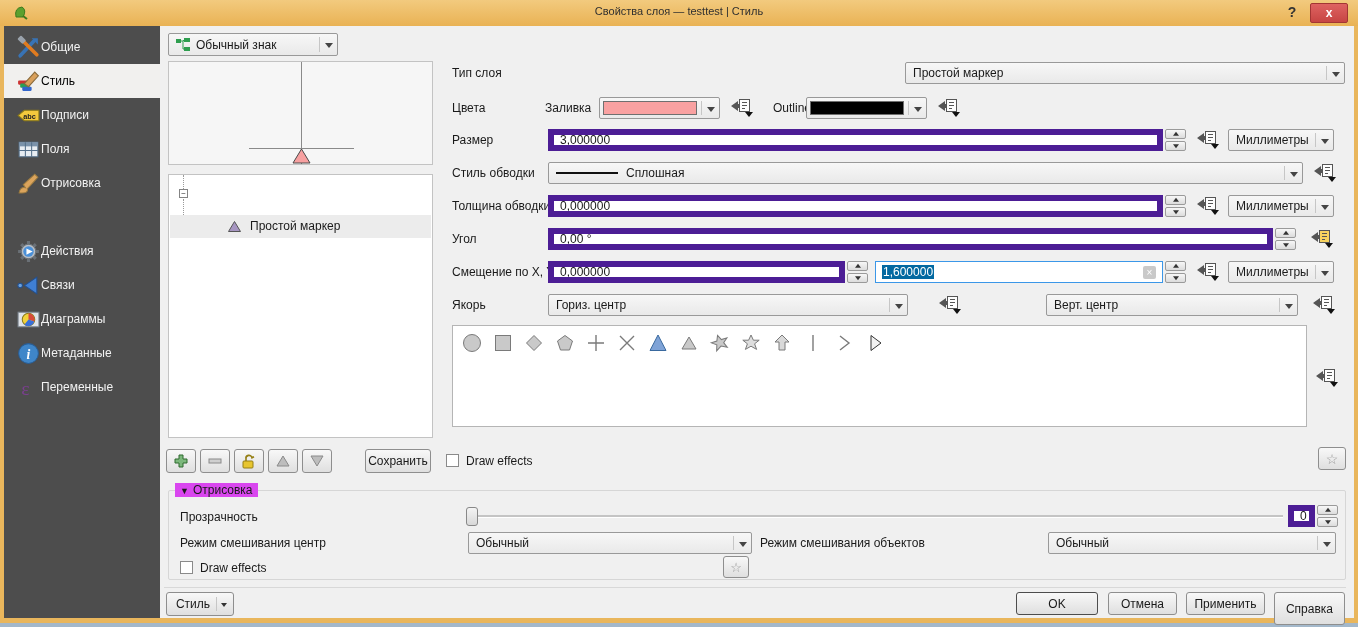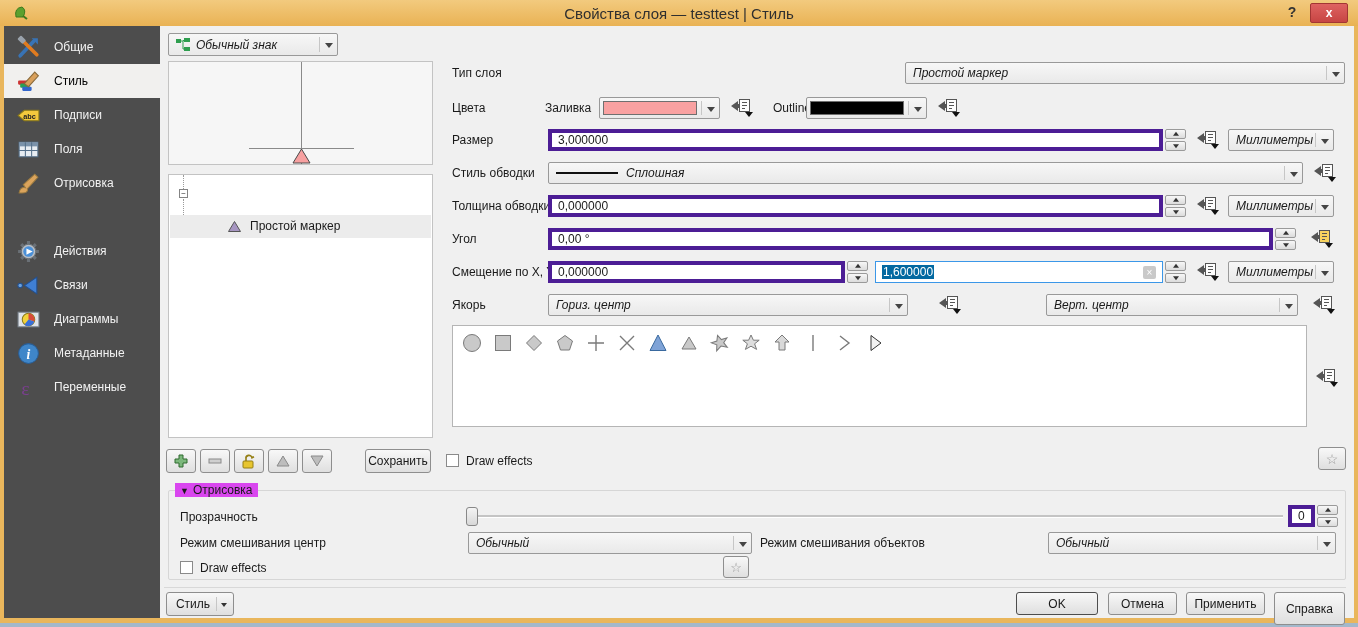--- a/index.html
+++ b/index.html
@@ -4,48 +4,48 @@
 <style>
   * { margin:0; padding:0; box-sizing:border-box; }
   html,body { width:1358px; height:627px; }
   body { position:relative; font-family:"Liberation Sans",sans-serif; font-size:12px; color:#1a1a1a;
          background:#e9b65c; overflow:hidden; }
   .abs { position:absolute; }
 
   
   .titlebar { position:absolute; left:0; top:0; right:0; height:26px;
               background:linear-gradient(#f2ca7e,#e9b254); }
-  .title { position:absolute; left:0; right:0; top:5px; text-align:center; font-size:15px; color:#2f2f2f; }
+  .title { position:absolute; left:0; right:0; top:5px; text-align:center; font-size:11px; color:#2f2f2f; }
   .helpbtn { position:absolute; left:1283px; top:4px; width:18px; height:18px; text-align:center;
              font-weight:bold; font-size:14px; color:#333; }
   .closebtn { position:absolute; left:1310px; top:3px; width:38px; height:20px; border-radius:2px;
               background:linear-gradient(#de6361,#c74543); border:1px solid #a23634; color:#fff;
               text-align:center; line-height:18px; font-weight:bold; font-size:12px; }
   .bottomstrip { position:absolute; left:0; right:0; top:623px; height:4px; background:#a3b8cb; }
 
   
   .content { position:absolute; left:4px; top:26px; width:1350px; height:592px; background:#f0f0f0; }
   .sidebar { position:absolute; left:4px; top:26px; width:156px; height:592px; background:#4d4d4d; }
   .sbitem { position:absolute; left:0; width:156px; height:34px; color:#f2f2f2; display:flex; align-items:center; }
   .sbitem svg { margin-left:12px; width:25px; height:25px; flex:none; }
-  .sbitem span { margin-left:13px; }
+  .sbitem span { }
   .sbitem.sel { background:#f1f0ee; color:#000; }
 
   
   .lbl { position:absolute; line-height:22px; white-space:nowrap; }
   .btn { position:absolute; background:linear-gradient(#f8f8f8,#dfdfdf); border:1px solid #8e8e8e;
          border-radius:3px; display:flex; align-items:center; justify-content:center; }
   .combo { position:absolute; height:22px; background:linear-gradient(#f7f7f7,#e9e9e9);
            border:1px solid #999; border-radius:2px; display:flex; align-items:center;
-           padding:0 22px 0 7px; white-space:nowrap; overflow:hidden;font-style:italic; }
+           padding:0 22px 0 7px; white-space:nowrap; overflow:hidden; }
   .combo::before { content:""; position:absolute; right:17px; top:3px; bottom:3px; width:1px; background:#c6c6c6; }
   .combo::after { content:""; position:absolute; right:4px; top:9px;
                   border-left:4px solid transparent; border-right:4px solid transparent; border-top:5px solid #444; }
   .spinwrap { position:absolute; height:22px; }
-  .field { position:absolute; left:0; right:23px; top:0; bottom:0; background:#fff; border:4px solid #4c1d95;
+  .field { position:absolute; left:0; right:23px; top:0; bottom:0; background:#fff; border:6px solid #4c1d95;
            display:flex; align-items:center; padding:0 6px; overflow:hidden; }
   .focus > .field { border:1px solid #3b97e8; }
   .sp { position:absolute; right:0; top:0; bottom:0; width:21px; display:flex; flex-direction:column; gap:2px; }
   .sp b { flex:1; position:relative; background:linear-gradient(#f7f7f7,#dcdcdc); border:1px solid #9a9a9a; border-radius:2px; }
   .sp b.up::after,.sp b.dn::after { content:""; position:absolute; left:50%; top:50%; }
   .sp b.up::after { transform:translate(-50%,-55%); border-left:3.5px solid transparent; border-right:3.5px solid transparent; border-bottom:4.5px solid #333; }
   .sp b.dn::after { transform:translate(-50%,-45%); border-left:3.5px solid transparent; border-right:3.5px solid transparent; border-top:4.5px solid #333; }
   .colorbtn { position:absolute; height:22px; background:linear-gradient(#f7f7f7,#e9e9e9); border:1px solid #999; border-radius:2px; }
   .colorbtn::before { content:""; position:absolute; right:17px; top:3px; bottom:3px; width:1px; background:#c6c6c6; }
   .colorbtn::after { content:""; position:absolute; right:4px; top:9px;

